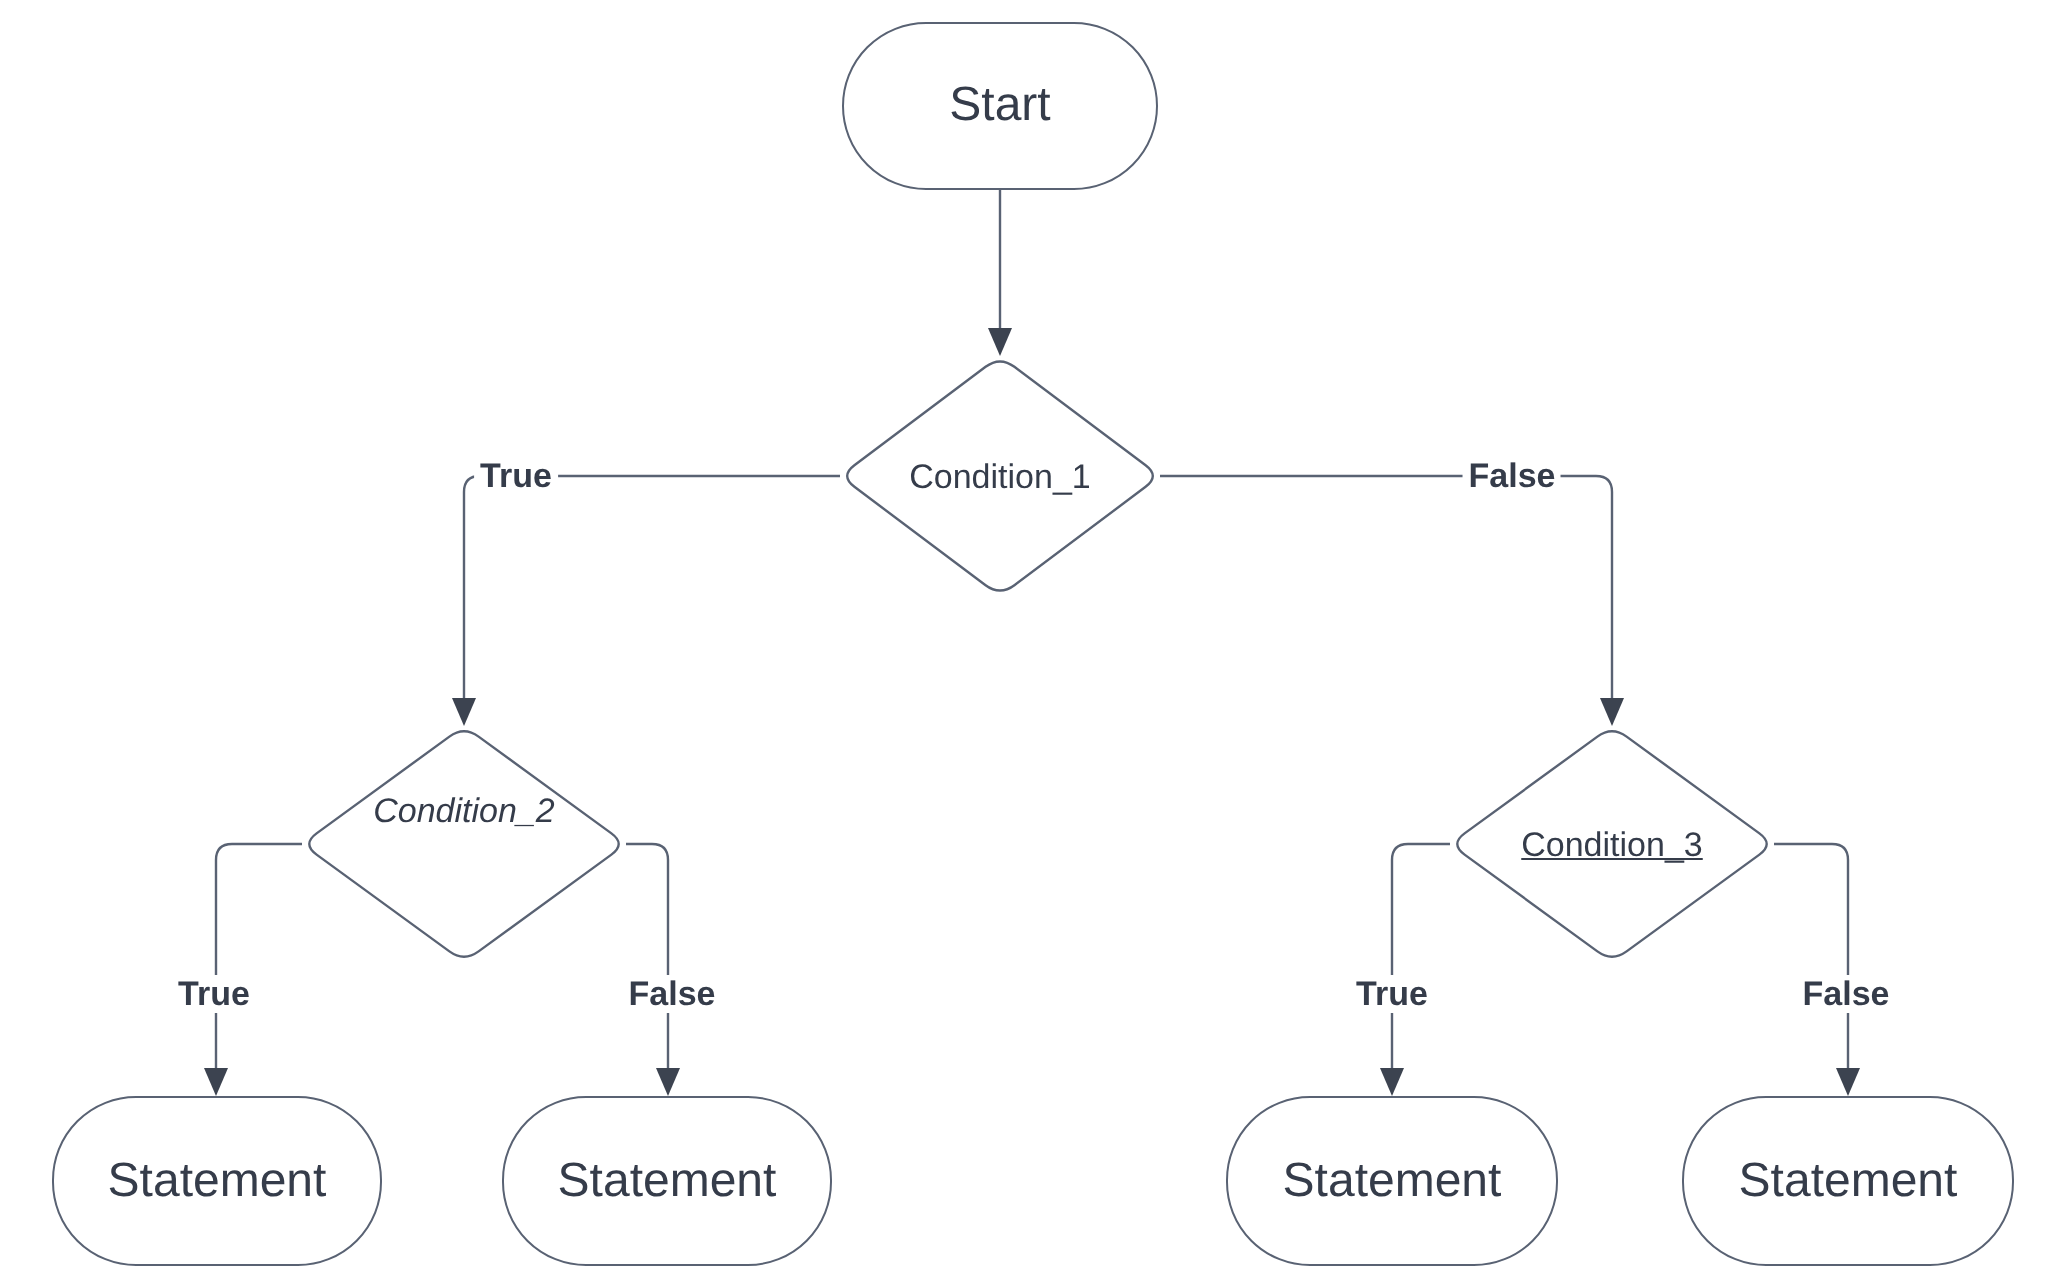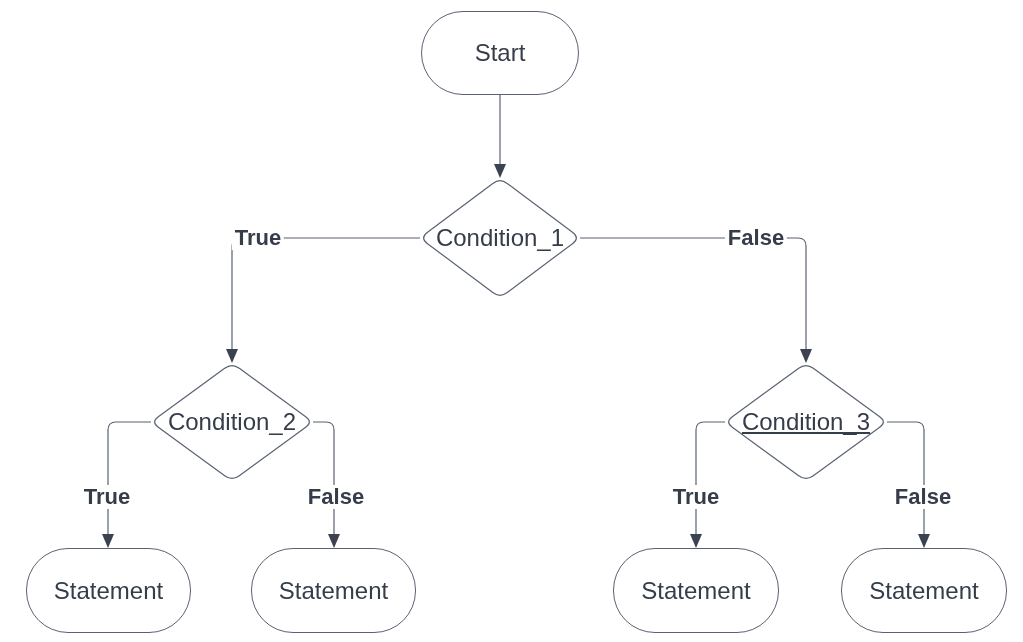--- a/index.html
+++ b/index.html
@@ -28,30 +28,30 @@
     border-radius:42px;
     background:var(--nodefill);
     display:flex;align-items:center;justify-content:center;
     color:var(--text);
     font-size:24px;line-height:1;text-align:right;
   }
   .diamond-label{
     position:absolute;
     display:flex;align-items:center;justify-content:center;
     color:var(--text);
-    font-size:24px;line-height:1;
+    font-size:17px;line-height:1;
     pointer-events:none;
   }
   .edge-label{
     position:absolute;
     transform:translate(-50%,-50%);
     background:var(--bg);
     padding:1px 3px;
     color:var(--text);
-    font-size:22px;font-weight:bold;line-height:1;
+    font-size:17px;font-weight:bold;line-height:1;
     white-space:nowrap;
   }
 </style>
 </head>
 <body>
 
 <div class="canvas">
 
   <svg class="connector-layer" viewBox="0 0 1023 642" xmlns="http://www.w3.org/2000/svg">
 
@@ -92,21 +92,21 @@
     <span>Statement</span>
   </div>
 
   <div class="node" style="left:841px;top:548px;width:166px;height:85px;">
     <span>Statement</span>
   </div>
 
   <div class="diamond-label" style="left:420px;top:178px;width:160px;height:120px;">
     <span>Condition_1</span>
   </div>
-  <div class="diamond-label" style="left:151px;top:363px;width:162px;height:118px;">
+  <div class="diamond-label" style="left:151px;top:346px;width:162px;height:118px;font-style:italic;">
     <span>Condition_2</span>
   </div>
   <div class="diamond-label" style="left:725px;top:363px;width:162px;height:118px;text-decoration:underline;">
     <span>Condition_3</span>
   </div>
 
   <div class="edge-label" style="left:258px;top:238px;">True</div>
   <div class="edge-label" style="left:756px;top:238px;">False</div>
   <div class="edge-label" style="left:107px;top:497px;">True</div>
   <div class="edge-label" style="left:336px;top:497px;">False</div>

